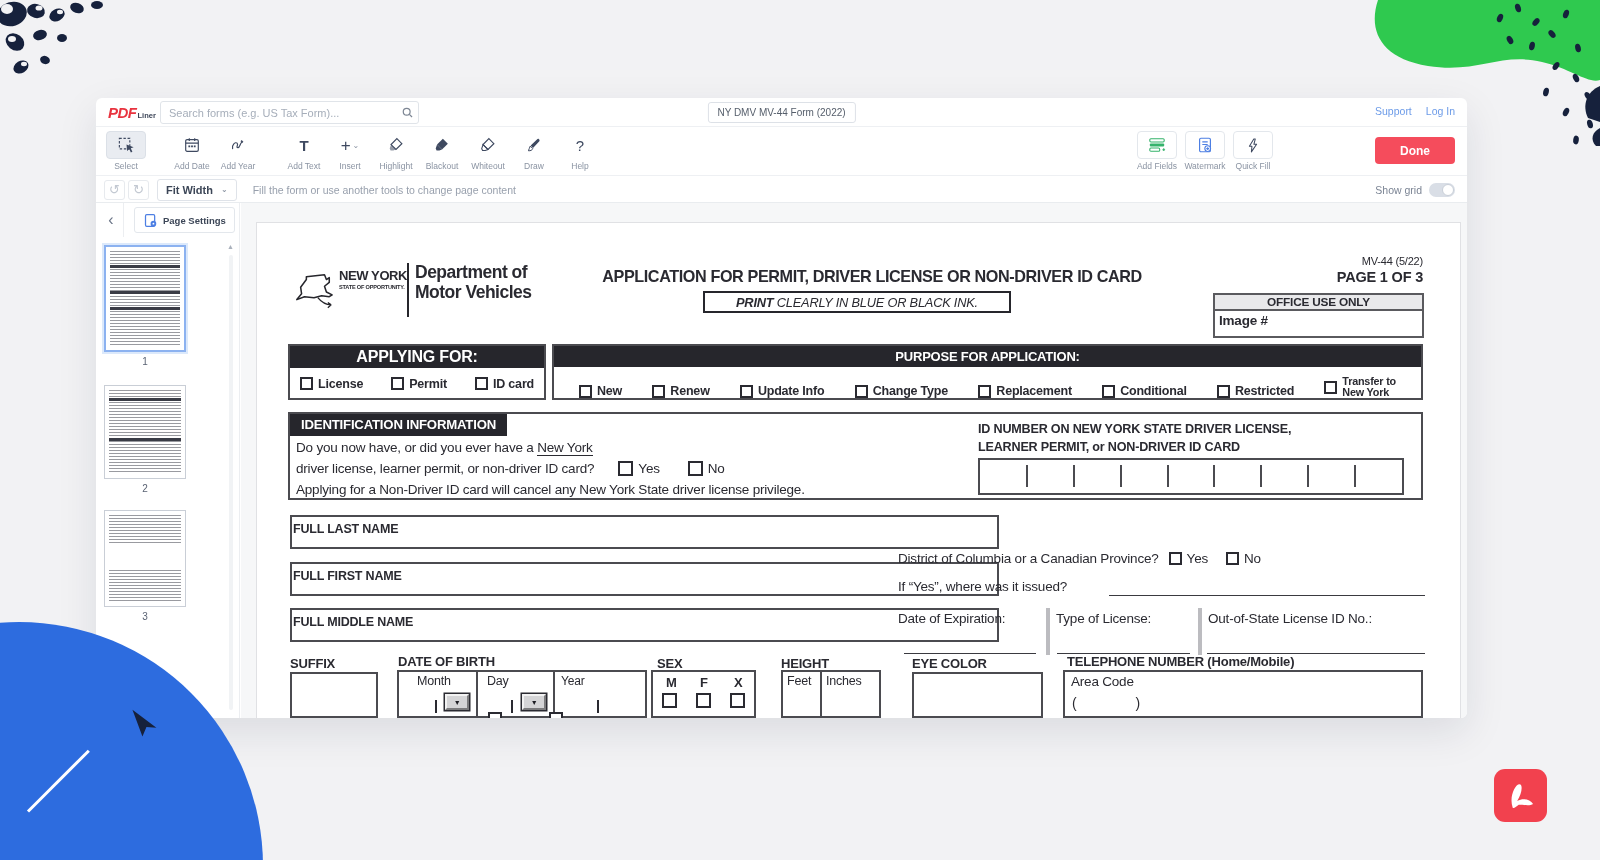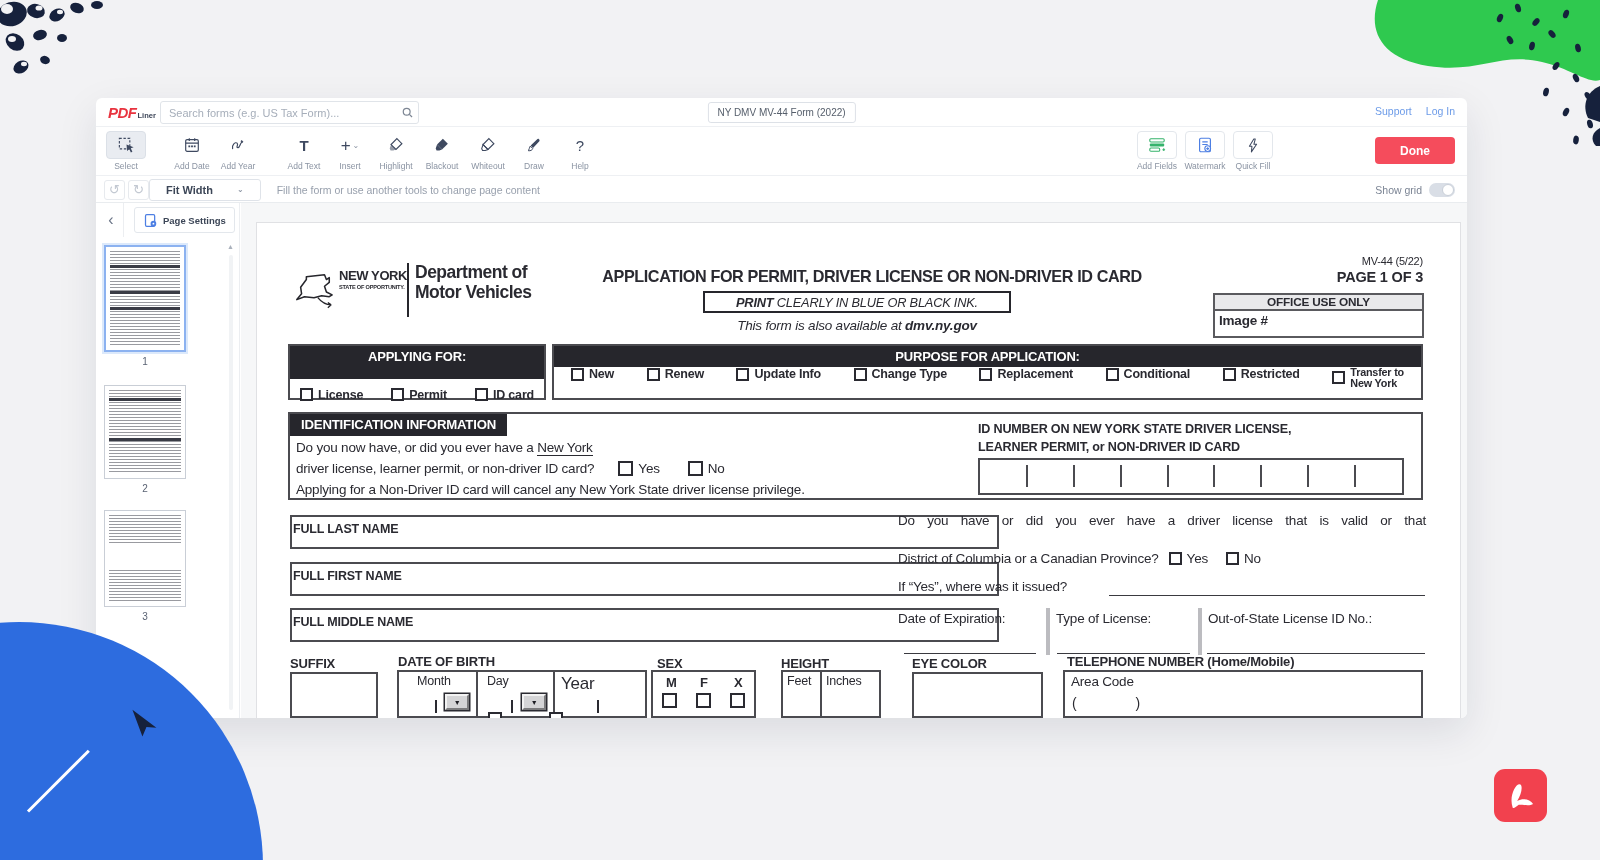--- a/index.html
+++ b/index.html
@@ -57,22 +57,22 @@
   .action .tool-btn { border-color:#e3e7ec; }
   .done-btn { position:absolute; right:12px; top:9px; width:80px; height:27px; background:#f54c5c;
     color:#fff; border:none; border-radius:4px; font-size:12px; font-weight:bold;
     font-family:inherit; cursor:pointer; }
 
   
   .row3 { position:absolute; left:0; top:79px; right:0; height:26px; border-bottom:1px solid #e9ecef;
     display:flex; align-items:center; }
   .hist-btn { width:21px; height:20px; border:1px solid #e7eaee; border-radius:3px; margin-left:8px;
     display:flex; align-items:center; justify-content:center; color:#c3c9d2; font-size:13px; cursor:pointer; }
-  .zoom-select { height:22px; border:1px solid #dfe3e9; border-radius:3px; 
-    padding:0 16px; display:flex; align-items:center; gap:22px; font-size:11px; color:#3c4657;
+  .zoom-select { height:22px; border:1px solid #dfe3e9; border-radius:3px; margin-left:8px;
+    padding:0 8px; display:flex; align-items:center; gap:6px; font-size:11px; color:#3c4657;
     font-weight:bold; cursor:pointer; }
   .hint { font-size:10.5px; color:#98a0ad; margin-left:16px; }
   .gridwrap { margin-left:auto; margin-right:12px; display:flex; align-items:center; gap:7px; }
   .gridlabel { font-size:10.5px; color:#7b8494; }
   .toggle { width:26px; height:14px; border-radius:7px; background:#d9dee6; position:relative; cursor:pointer; }
   .knob { position:absolute; right:1px; top:1px; width:12px; height:12px; border-radius:50%;
     background:#fff; border:1px solid #c9cfd8; }
 
   
   .content { position:absolute; left:0; top:105px; right:0; bottom:0; }
@@ -411,52 +411,49 @@
         <div class="abs" style="left:158px;top:40px;font-weight:bold;font-size:17.5px;line-height:19.5px;letter-spacing:-0.5px">
           <div>Department of</div>
           <div>Motor Vehicles</div>
         </div>
 
         <div class="abs" style="left:290px;top:44px;width:650px;text-align:center;font-weight:bold;font-size:16.2px;letter-spacing:-0.4px">APPLICATION FOR PERMIT, DRIVER LICENSE OR NON-DRIVER ID CARD</div>
         <div class="abs" style="left:446px;top:68px;width:308px;height:22px;border:2px solid #26262c;display:flex;align-items:center;justify-content:center;font-size:12.8px;font-style:italic">
           <span style="font-weight:bold">PRINT</span>
             <span style="white-space:pre"> CLEARLY IN BLUE OR BLACK INK.</span>
         </div>
-        <div class="abs" style="left:396px;top:95px;width:408px;text-align:center;font-style:italic;font-size:13.5px">
-          <span>This form is also available at </span><span style="font-weight:bold">dmv.ny.gov</span>
-        </div>
 
         <div class="abs" style="left:990px;top:32px;width:176px;text-align:right;font-size:11px">MV-44 (5/22)</div>
         <div class="abs" style="left:990px;top:46px;width:176px;text-align:right;font-weight:bold;font-size:14.5px">PAGE 1 OF 3</div>
         <div class="abs" style="left:956px;top:70px;width:211px;height:45px;border:2px solid #5a5a5e">
           <div style="height:16px;background:#e9e9eb;border-bottom:2px solid #5a5a5e;font-weight:bold;font-size:11.8px;text-align:center">OFFICE USE ONLY</div>
           <div style="font-weight:bold;font-size:13.5px;padding:2px 0 0 4px">Image #</div>
         </div>
 
         <div class="abs b2" style="left:31px;top:121px;width:258px;height:56px">
-          <div class="blackbar" style="height:33px;font-size:13px;line-height:21px">APPLYING FOR:</div>
+          <div class="blackbar" style="height:22px;font-size:16px;line-height:21px">APPLYING FOR:</div>
           <div style="display:flex;justify-content:space-between;align-items:center;height:31px;padding:0 10px">
             <span class="opt">
                 <span class="cb"></span>
                 <span>License</span>
               </span>
             <span class="opt">
                 <span class="cb"></span>
                 <span>Permit</span>
               </span>
             <span class="opt">
                 <span class="cb"></span>
                 <span>ID card</span>
               </span>
           </div>
         </div>
 
         <div class="abs b2" style="left:295px;top:121px;width:871px;height:56px">
           <div class="blackbar" style="height:21px;font-size:13px;line-height:21px">PURPOSE FOR APPLICATION:</div>
-          <div style="display:flex;justify-content:space-between;align-items:flex-start;height:31px;padding:0 17px">
+          <div style="display:flex;justify-content:space-between;align-items:flex-end;height:31px;padding:0 25px">
             <span class="opt">
                 <span class="cb"></span>
                 <span>New</span>
               </span>
             <span class="opt">
                 <span class="cb"></span>
                 <span>Renew</span>
               </span>
             <span class="opt">
                 <span class="cb"></span>
@@ -533,21 +530,20 @@
                   <div class="segline"></div>
                 </div>
             </div>
           </div>
         </div>
 
         <div class="namebox" style="top:292px"><span class="flabel">FULL LAST NAME</span></div>
         <div class="namebox" style="top:339px"><span class="flabel">FULL FIRST NAME</span></div>
         <div class="namebox" style="top:385px"><span class="flabel">FULL MIDDLE NAME</span></div>
 
-        <div class="abs ftext" style="left:641px;top:290px;width:528px;text-align:justify;text-align-last:justify">Do you have or did you ever have a driver license that is valid or that</div>
         <div class="abs ftext" style="left:641px;top:328px;display:flex;align-items:center">
           <span>District of Columbia or a Canadian Province?</span>
           <span class="cb" style="margin-left:10px"></span>
             <span>Yes</span>
           <span class="cb" style="margin-left:18px"></span>
             <span>No</span>
         </div>
         <div class="abs ftext" style="left:641px;top:356px">If “Yes”, where was it issued?</div>
         <div class="uline" style="left:852px;top:372px;width:316px"></div>
 
@@ -562,21 +558,21 @@
 
         <div class="abs flabel" style="left:33px;top:433px;font-size:13px">SUFFIX</div>
         <div class="abs b2" style="left:33px;top:449px;width:88px;height:46px"></div>
 
         <div class="abs flabel" style="left:141px;top:431px;font-size:13px">DATE OF BIRTH</div>
         <div class="abs b2" style="left:140px;top:447px;width:250px;height:48px">
           <div class="abs" style="left:77px;top:0;width:2px;height:100%;background:#4b4b50"></div>
           <div class="abs" style="left:154px;top:0;width:2px;height:100%;background:#4b4b50"></div>
           <div class="abs" style="left:18px;top:2px;font-size:12.5px">Month</div>
           <div class="abs" style="left:88px;top:2px;font-size:12.5px">Day</div>
-          <div class="abs" style="left:162px;top:2px;font-size:17px">Year</div>
+          <div class="abs" style="left:162px;top:2px;font-size:12px">Year</div>
           <div class="tick" style="left:36px"></div>
           <div class="ddbtn" style="left:46px;top:22px">
               <span>▼</span>
             </div>
           <div class="tick" style="left:112px"></div>
           <div class="ddbtn" style="left:123px;top:22px">
               <span>▼</span>
             </div>
           <div class="tick" style="left:198px"></div>
         </div>

